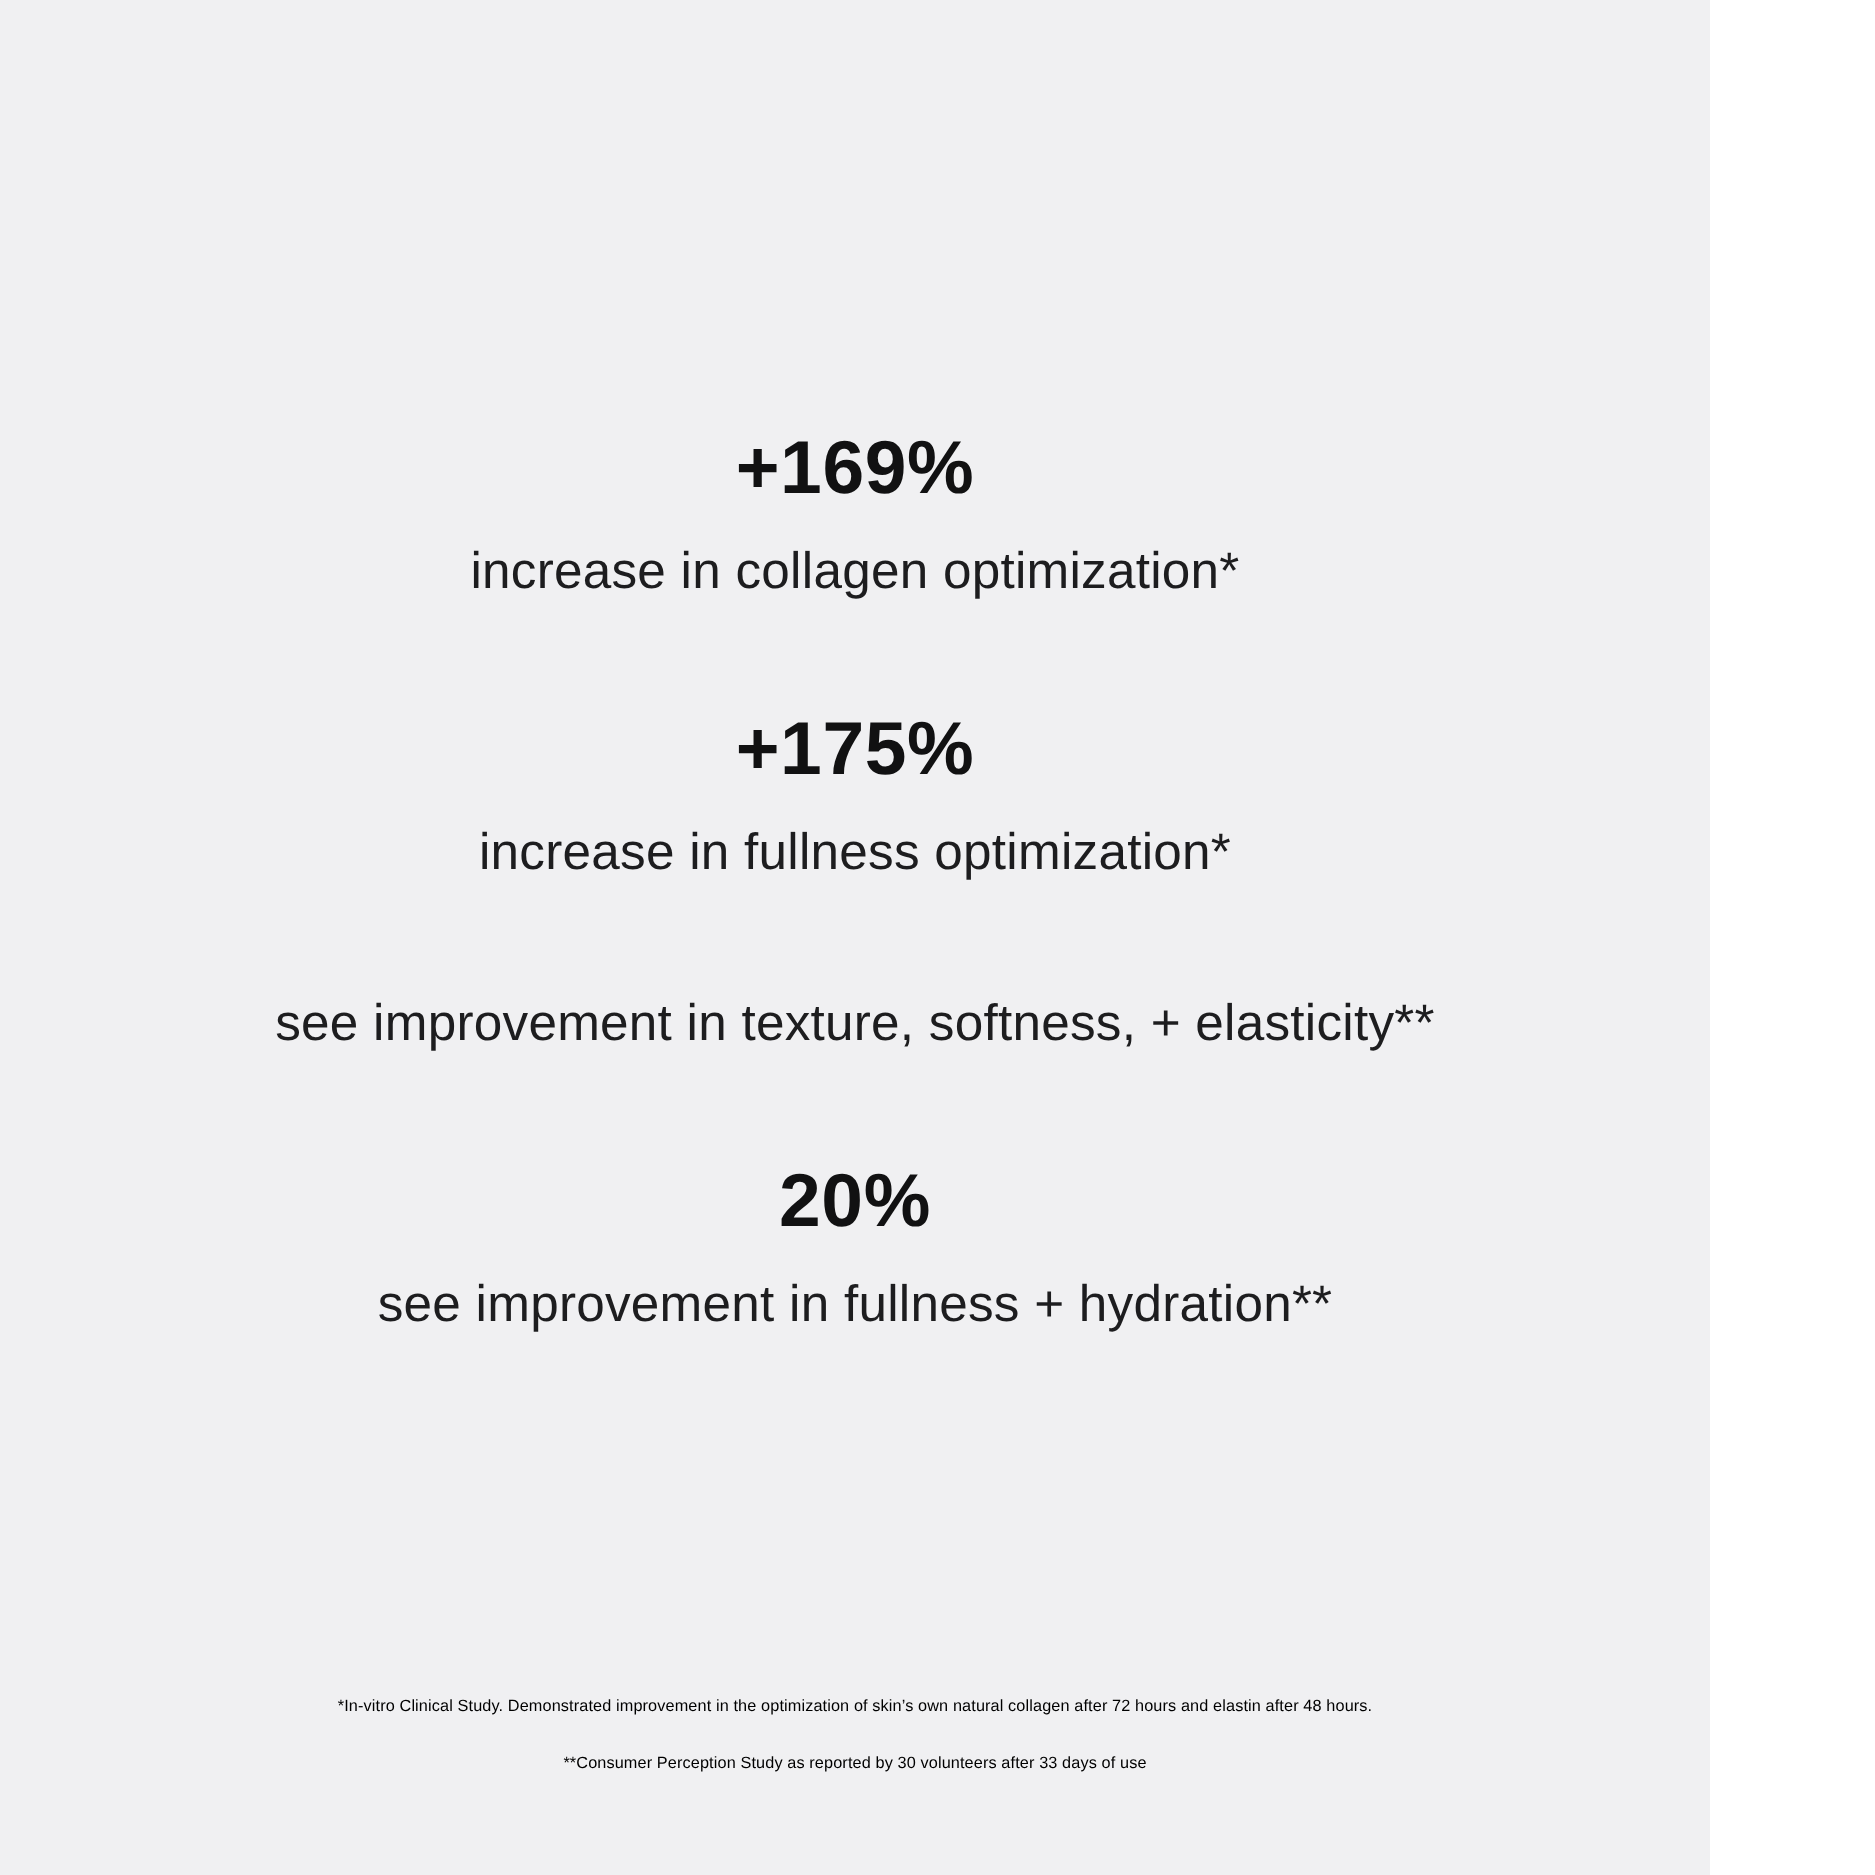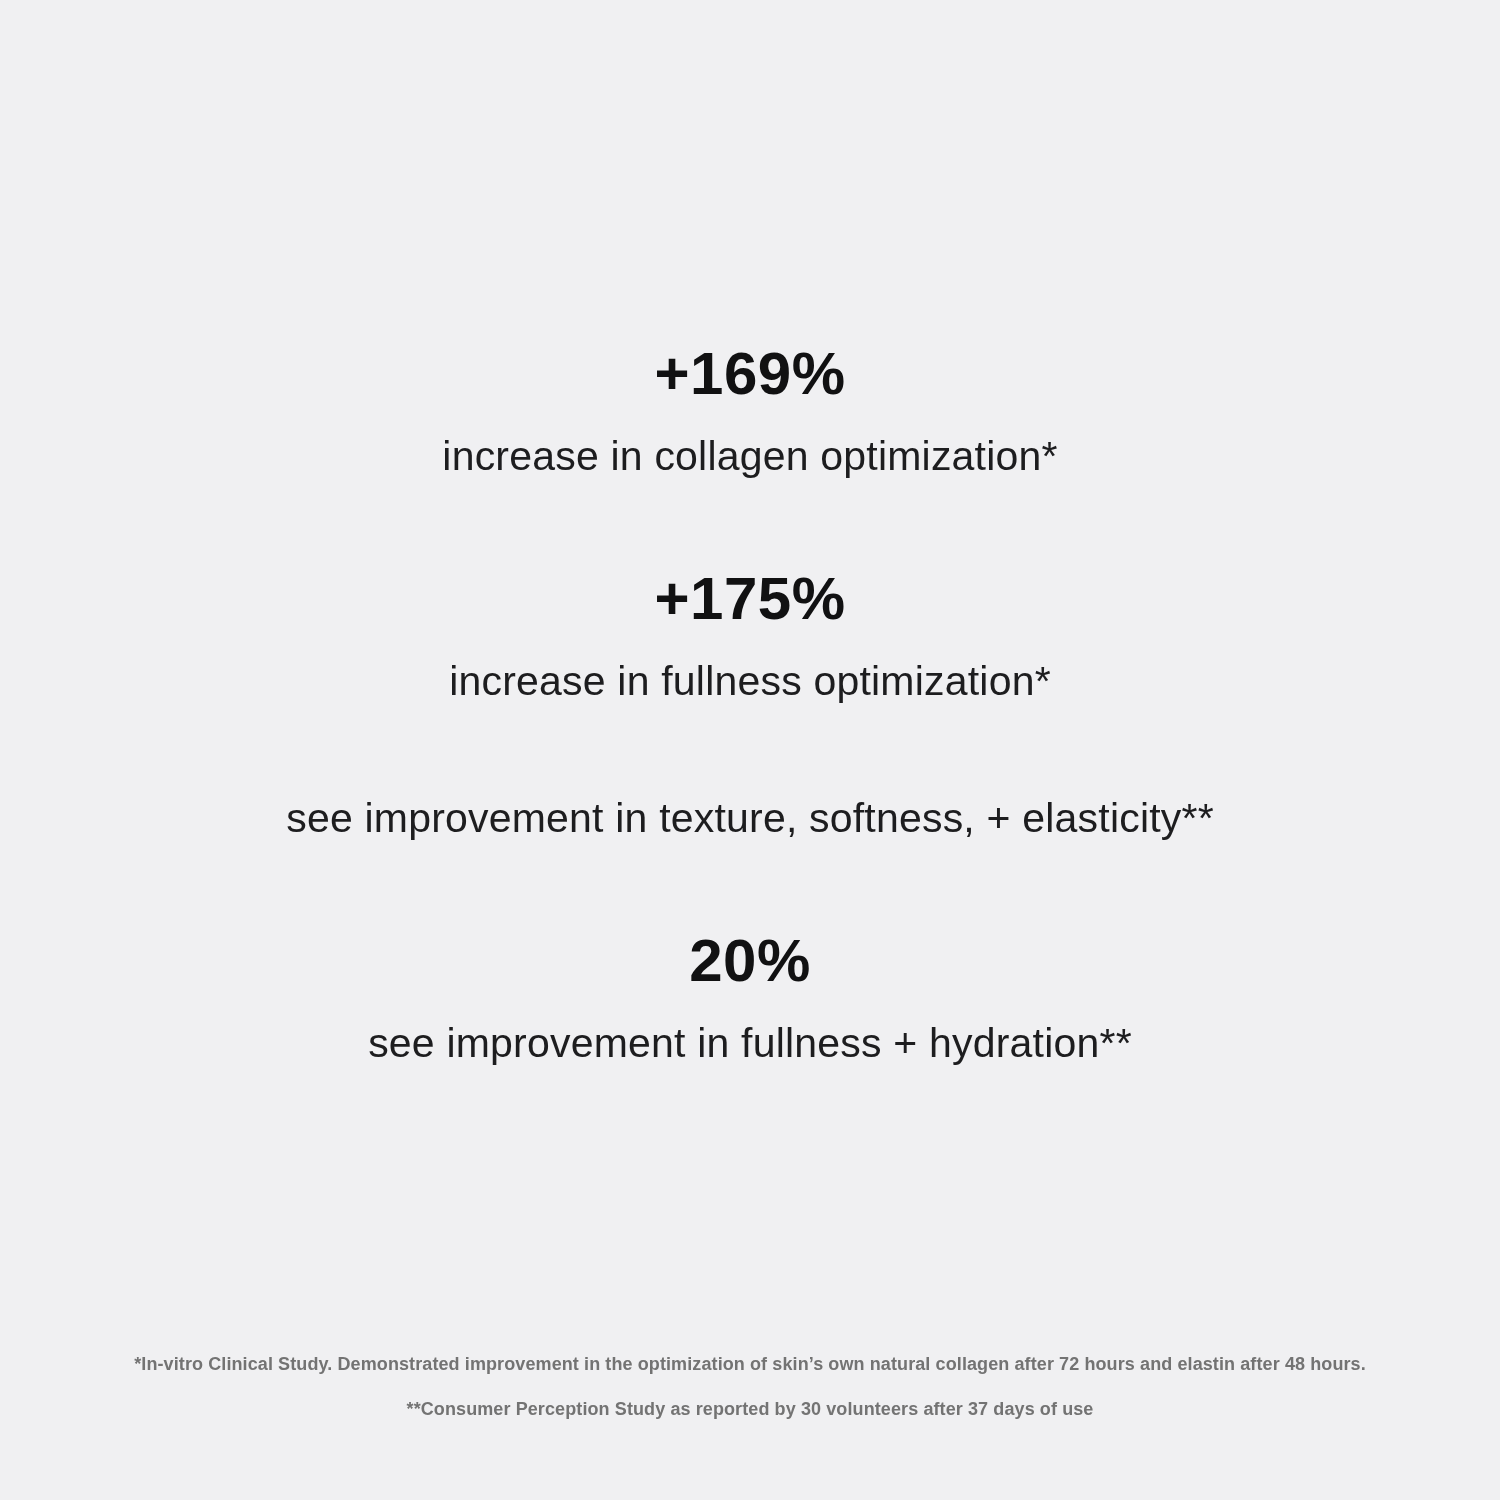--- a/index.html
+++ b/index.html
@@ -3,21 +3,21 @@
 <meta charset="utf-8">
 <style>
   * { margin: 0; padding: 0; box-sizing: border-box; }
   html, body { width: 1500px; height: 1500px; }
   body {
     font-family: "Liberation Sans", sans-serif;
     overflow: hidden;
   }
   .canvas {
     position: relative;
-    width: 1500px;
+    width: 1368px;
     height: 1500px;
     background: #f0f0f2;
   }
   .stats {
     position: absolute;
     top: 344px;
     left: 0;
     width: 100%;
     text-align: center;
   }
@@ -39,24 +39,24 @@
     text-align: center;
   }
   .footnotes {
     position: absolute;
     top: 1353px;
     left: 0;
     width: 100%;
     text-align: center;
   }
   .footnote {
-    font-size: 18px;
+    font-size: 13px;
     line-height: 23px;
-    font-weight: 700;
-    color: #737373;
+    font-weight: 400;
+    color: #000000;
     letter-spacing: 0.1px;
   }
   .footnote + .footnote { margin-top: 22px; }
 </style>
 </head>
 <body>
 
 <div class="canvas">
 
   <div class="stats">
@@ -77,16 +77,16 @@
 
     <div class="stat">
       <div class="stat-value">20%</div>
       <div class="stat-label">see improvement in fullness + hydration**</div>
     </div>
 
   </div>
 
   <div class="footnotes">
     <div class="footnote">*In-vitro Clinical Study. Demonstrated improvement in the optimization of skin’s own natural collagen after 72 hours and elastin after 48 hours.</div>
-    <div class="footnote">**Consumer Perception Study as reported by 30 volunteers after 37 days of use</div>
+    <div class="footnote">**Consumer Perception Study as reported by 30 volunteers after 33 days of use</div>
   </div>
 
 </div>
 
 </body></html>

